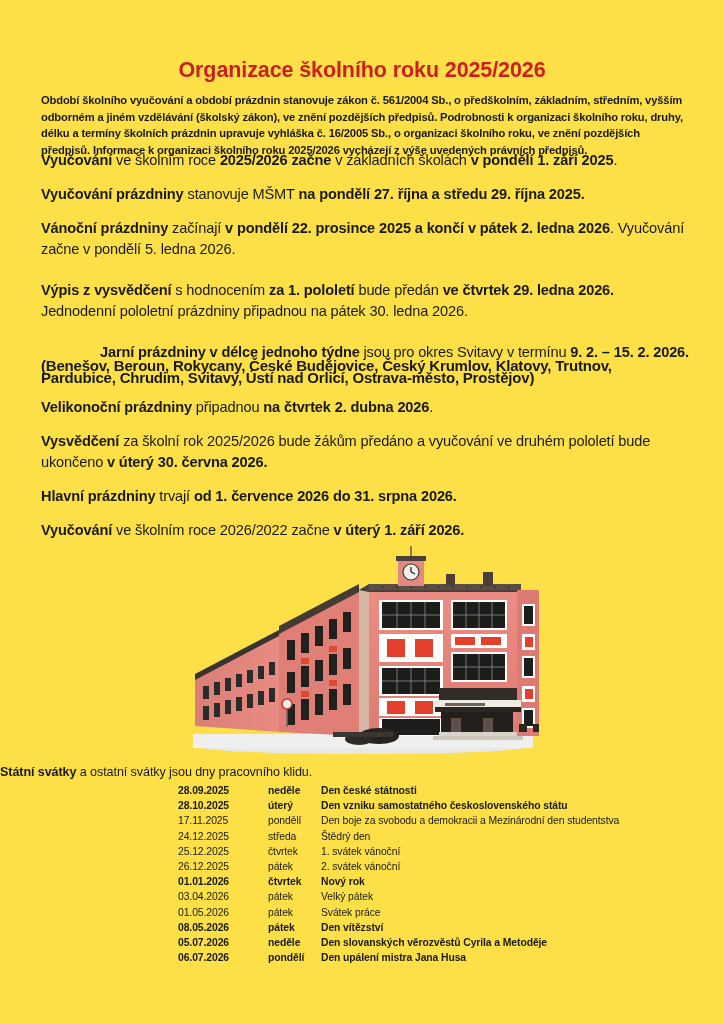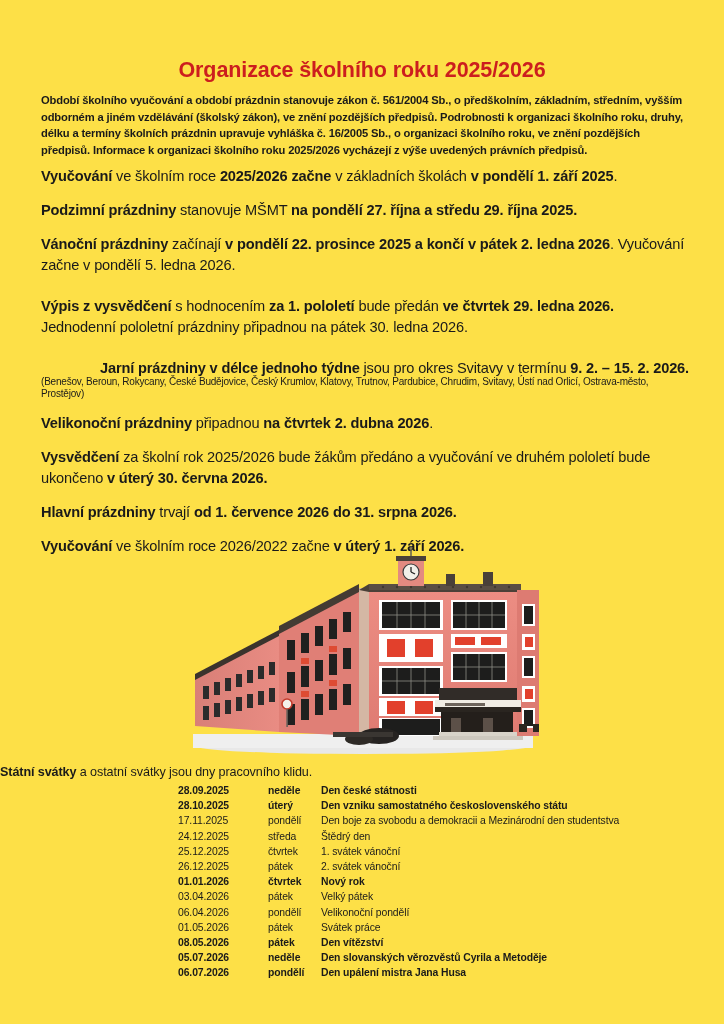--- a/index.html
+++ b/index.html
@@ -49,22 +49,22 @@
     width: 648px;
   }
   .para {
     font-size: 14.6px;
     line-height: 21px;
     margin: 0 0 13px 0;
     letter-spacing: -0.15px;
   }
   .para .reg { font-weight: normal; }
   .districts {
-    font-size: 10px;
-    font-weight: normal;
+    font-size: 15px;
+    font-weight: bold;
     line-height: 12px;
     margin: -3px 0 13px 0;
     letter-spacing: -0.2px;
   }
   .spacer-lg { height: 7px; }
 
   
   .building-wrap {
     position: absolute;
     left: 183px;
@@ -123,23 +123,23 @@
 </style>
 </head>
 <body>
 
 <div class="page">
 
   <h1 class="doc-title">Organizace školního roku 2025/2026</h1>
 
   <div class="intro">Období školního vyučování a období prázdnin stanovuje zákon č. 561/2004 Sb., o předškolním, základním, středním, vyšším odborném a jiném vzdělávání (školský zákon), ve znění pozdějších předpisů. Podrobnosti k organizaci školního roku, druhy, délku a termíny školních prázdnin upravuje vyhláška č. 16/2005 Sb., o organizaci školního roku, ve znění pozdějších předpisů. Informace k organizaci školního roku 2025/2026 vycházejí z výše uvedených právních předpisů.</div>
 
-  <div class="body-block" style="top:166px;">
+  <div class="body-block" style="top:150px;">
     <p class="para"><span style="font-weight: bold;">Vyučování</span><span class="reg"> ve školním roce </span><span style="font-weight: bold;">2025/2026 začne</span><span class="reg"> v základních školách </span><span style="font-weight: bold;">v pondělí 1. září 2025</span><span class="reg">.</span></p>
-    <p class="para"><span style="font-weight: bold;">Podzimní prázdniny</span><span class="reg"> stanovuje MŠMT </span><span style="font-weight: bold;">na pondělí 27. října a středu 29. října 2025.</span></p>
+    <p class="para"><span style="font-weight: bold;">Vyučování prázdniny</span><span class="reg"> stanovuje MŠMT </span><span style="font-weight: bold;">na pondělí 27. října a středu 29. října 2025.</span></p>
     <p class="para"><span style="font-weight: bold;">Vánoční prázdniny</span><span class="reg"> začínají </span><span style="font-weight: bold;">v pondělí 22. prosince 2025 a končí v pátek 2. ledna 2026</span><span class="reg">. Vyučování začne v pondělí 5. ledna 2026.</span></p>
     <div class="spacer-lg"></div>
     <p class="para"><span style="font-weight: bold;">Výpis z vysvědčení</span><span class="reg"> s hodnocením </span><span style="font-weight: bold;">za 1. pololetí</span><span class="reg"> bude předán </span><span style="font-weight: bold;">ve čtvrtek 29. ledna 2026.</span><span class="reg"> Jednodenní pololetní prázdniny připadnou na pátek 30. ledna 2026.</span></p>
     <div class="spacer-lg"></div>
     <p class="para" style="margin-bottom:0;text-align:right;"><span style="font-weight: bold;">Jarní prázdniny v délce jednoho týdne</span><span class="reg"> jsou pro okres Svitavy v termínu </span><span style="font-weight: bold;">9. 2. – 15. 2. 2026.</span></p>
     <p class="districts">(Benešov, Beroun, Rokycany, České Budějovice, Český Krumlov, Klatovy, Trutnov, Pardubice, Chrudim, Svitavy, Ústí nad Orlicí, Ostrava-město, Prostějov)</p>
     <p class="para"><span style="font-weight: bold;">Velikonoční prázdniny</span><span class="reg"> připadnou </span><span style="font-weight: bold;">na čtvrtek 2. dubna 2026</span><span class="reg">.</span></p>
     <p class="para"><span style="font-weight: bold;">Vysvědčení</span><span class="reg"> za školní rok 2025/2026 bude žákům předáno a vyučování ve druhém pololetí bude ukončeno </span><span style="font-weight: bold;">v úterý 30. června 2026.</span></p>
     <p class="para"><span style="font-weight: bold;">Hlavní prázdniny</span><span class="reg"> trvají </span><span style="font-weight: bold;">od 1. července 2026 do 31. srpna 2026.</span></p>
     <p class="para"><span style="font-weight: bold;">Vyučování</span><span class="reg"> ve školním roce 2026/2022 začne </span><span style="font-weight: bold;">v úterý 1. září 2026.</span></p>
@@ -365,25 +365,20 @@
           <td class="c-date">01.01.2026</td>
           <td class="c-day">čtvrtek</td>
           <td class="c-name">Nový rok</td>
         </tr>
         <tr class="norm">
           <td class="c-date">03.04.2026</td>
           <td class="c-day">pátek</td>
           <td class="c-name">Velký pátek</td>
         </tr>
         <tr class="norm">
-          <td class="c-date">06.04.2026</td>
-          <td class="c-day">pondělí</td>
-          <td class="c-name">Velikonoční pondělí</td>
-        </tr>
-        <tr class="norm">
           <td class="c-date">01.05.2026</td>
           <td class="c-day">pátek</td>
           <td class="c-name">Svátek práce</td>
         </tr>
         <tr class="hl">
           <td class="c-date">08.05.2026</td>
           <td class="c-day">pátek</td>
           <td class="c-name">Den vítězství</td>
         </tr>
         <tr class="hl">

